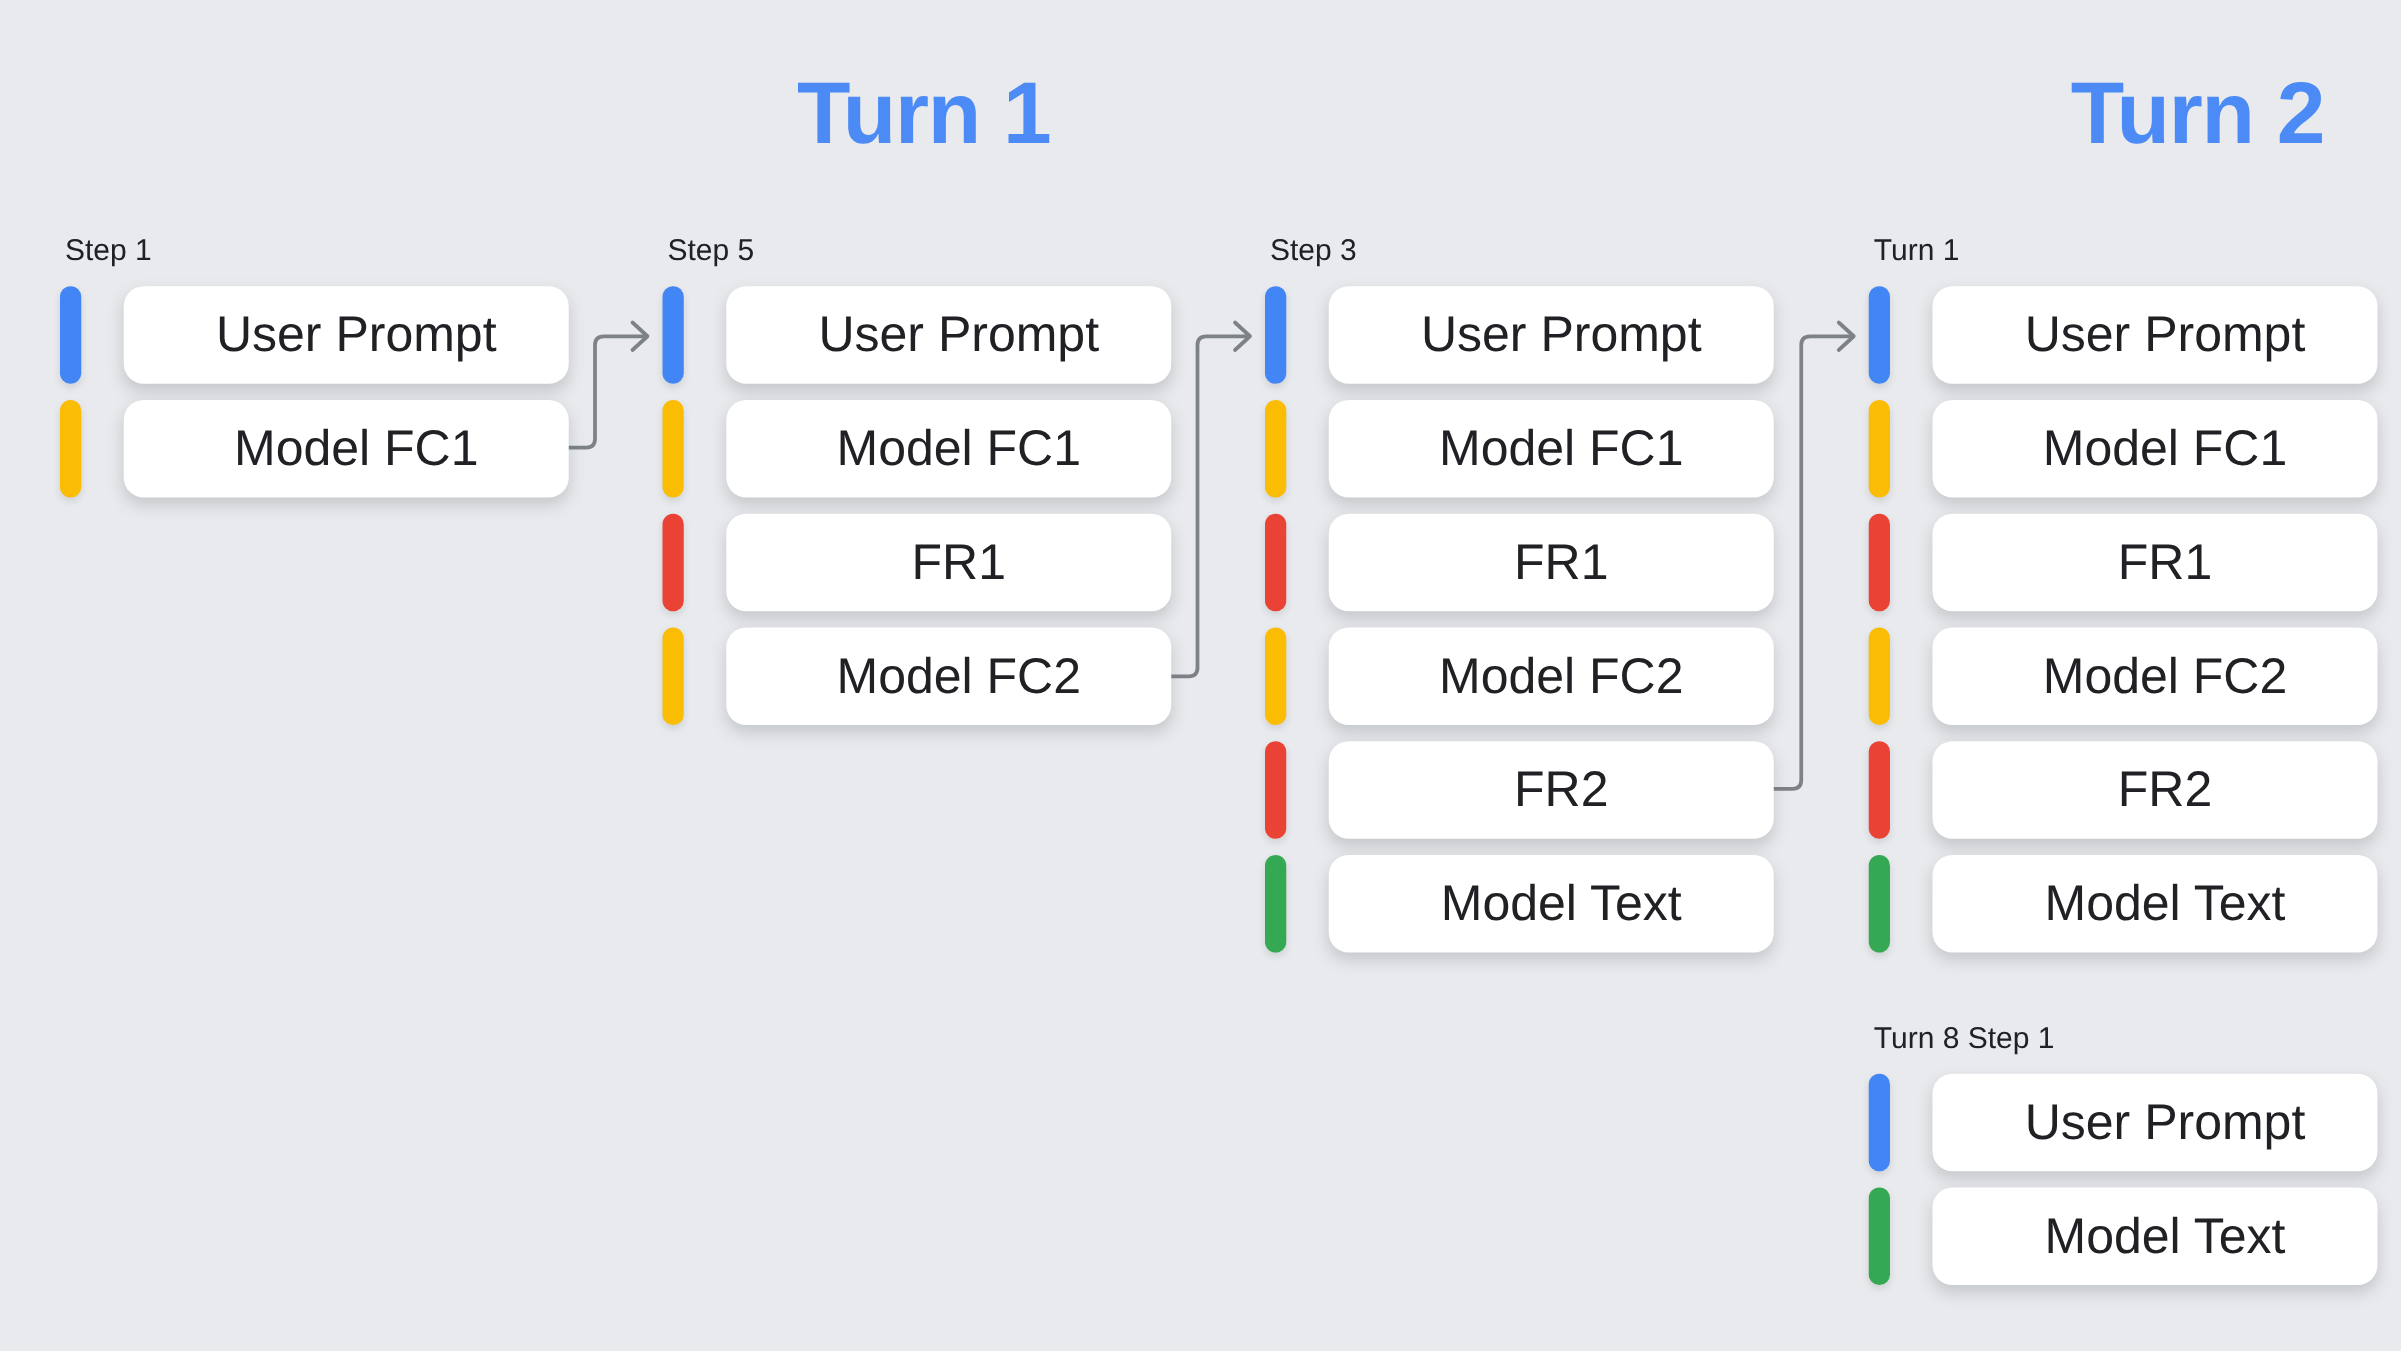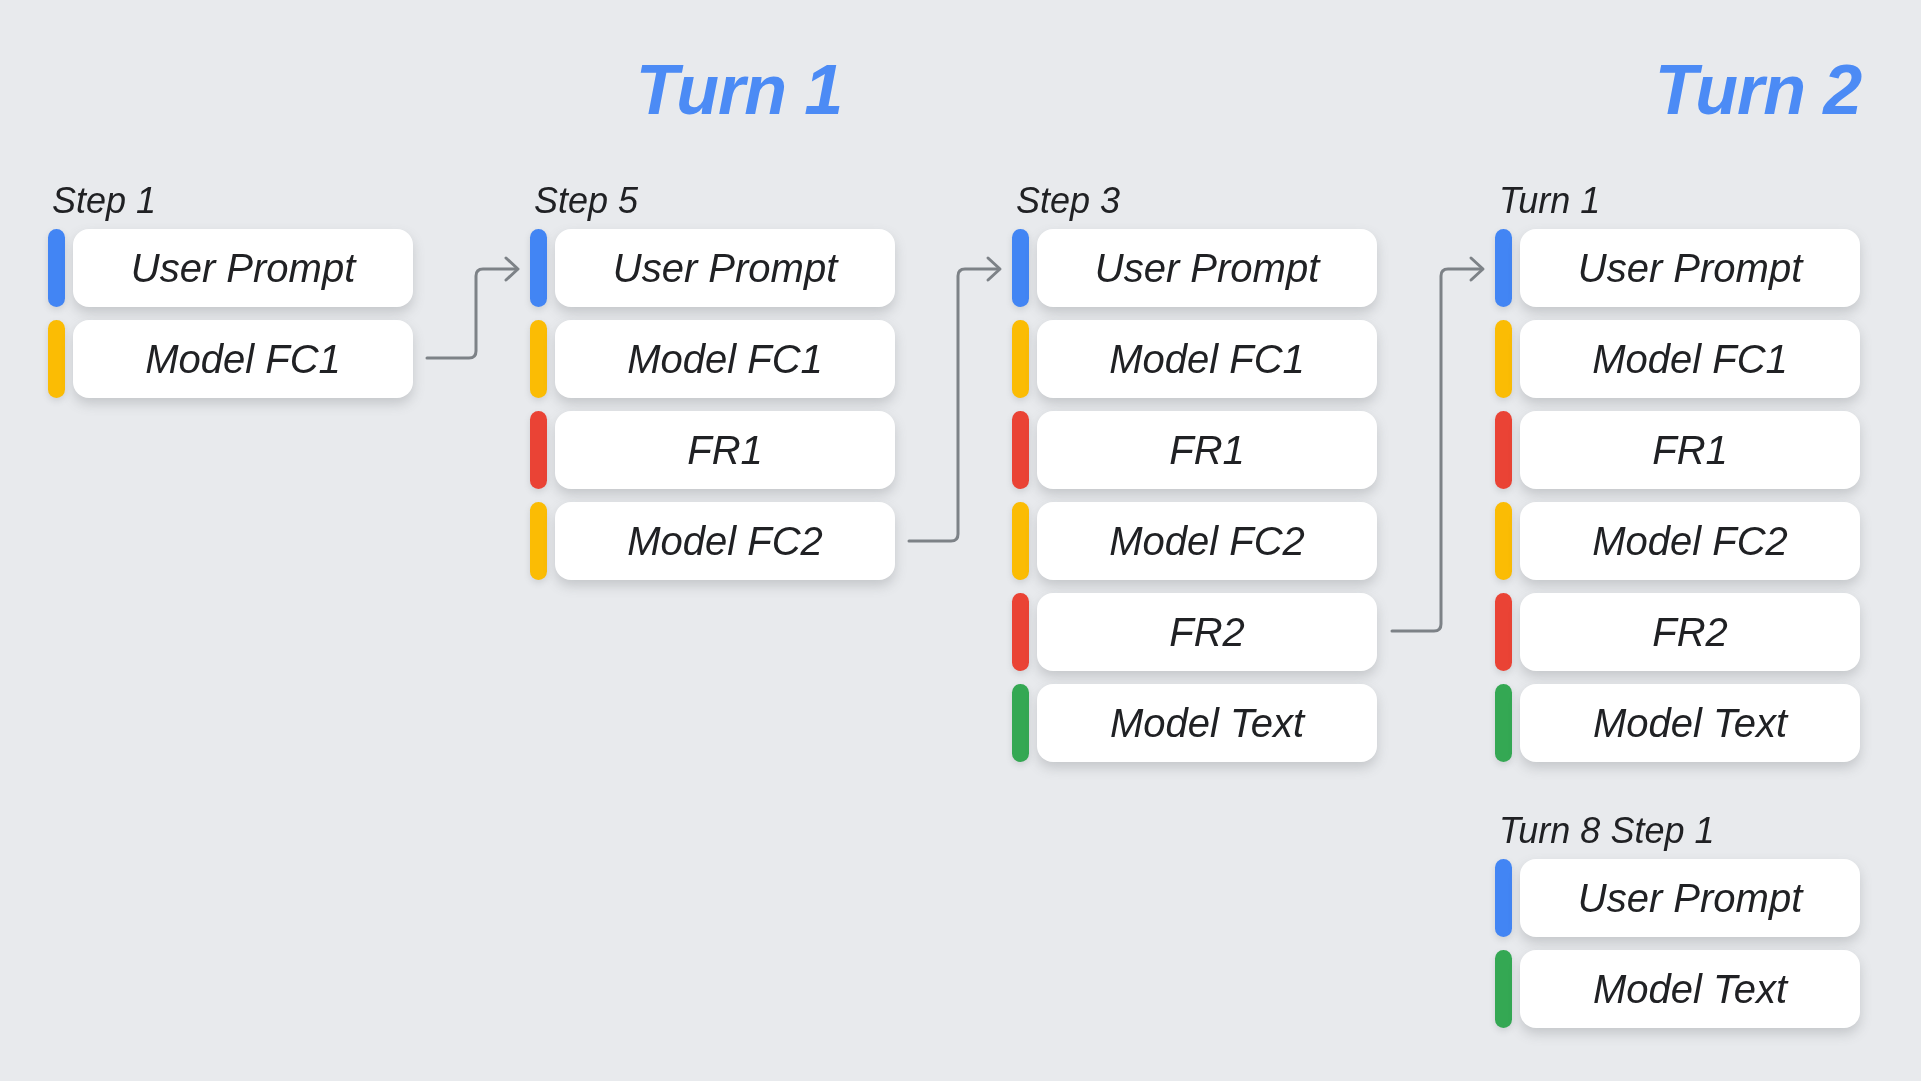--- a/index.html
+++ b/index.html
@@ -1,47 +1,47 @@
 <!DOCTYPE html>
 <html style="--background: #E8EAED; --card-bg: #FFFFFF; --text-dark: #202124; --header-blue: #4C8BF5; --arrow-gray: #7D8287; --blue: #4285F4; --yellow: #FBBC04; --red: #EA4335; --green: #34A853;"><head>
 <meta charset="utf-8">
 <style>
   html,body{margin:0;padding:0;}
   body{
     width:1921px;height:1081px;overflow:hidden;
     background:var(--background,#E8EAED);
     font-family:"Liberation Sans",sans-serif;
   }
-  .stage{position:relative;width:1574px;height:1081px;font-style:italic;}
+  .stage{position:relative;width:1574px;height:1081px;}
 
   .turn-header{
     position:absolute;top:48px;width:340px;height:84px;
     text-align:center;font-size:70px;font-weight:700;letter-spacing:-1px;
     color:var(--header-blue,#4C8BF5);line-height:84px;white-space:nowrap;
   }
 
   .column{position:absolute;width:379px;}
   .col-label{
     position:absolute;left:4px;top:0;height:30px;line-height:30px;
-    font-size:36px;color:var(--text-dark,#202124);white-space:nowrap;
+    font-size:24px;color:var(--text-dark,#202124);white-space:nowrap;
   }
   .row{position:absolute;left:0;width:379px;height:78px;}
   .bar{
     position:absolute;left:0;top:0;width:17px;height:78px;border-radius:9px;
     background:#9AA0A6;box-shadow:0 3px 6px rgba(95,99,104,.18);
   }
   .bar[data-color="blue"]{background:var(--blue,#4285F4);}
   .bar[data-color="yellow"]{background:var(--yellow,#FBBC04);}
   .bar[data-color="red"]{background:var(--red,#EA4335);}
   .bar[data-color="green"]{background:var(--green,#34A853);}
   .card{
-    position:absolute;left:25px;top:0;width:340px;height:78px;
+    position:absolute;left:51px;top:0;width:340px;height:78px;
     background:var(--card-bg,#FFFFFF);border-radius:16px;
     box-shadow:0 6px 12px rgba(95,99,104,.25);
-    display:flex;align-items:center;justify-content:center;
+    display:flex;align-items:center;justify-content:center;padding-left:16px;
   }
   .card-text{font-size:40px;color:var(--text-dark,#202124);white-space:nowrap;}
 
   .arrows{position:absolute;left:0;top:0;pointer-events:none;}
   .arrow{
     stroke:var(--arrow-gray,#7D8287);stroke-width:3;fill:none;
     stroke-linecap:round;stroke-linejoin:round;
   }
 </style>
 </head>

